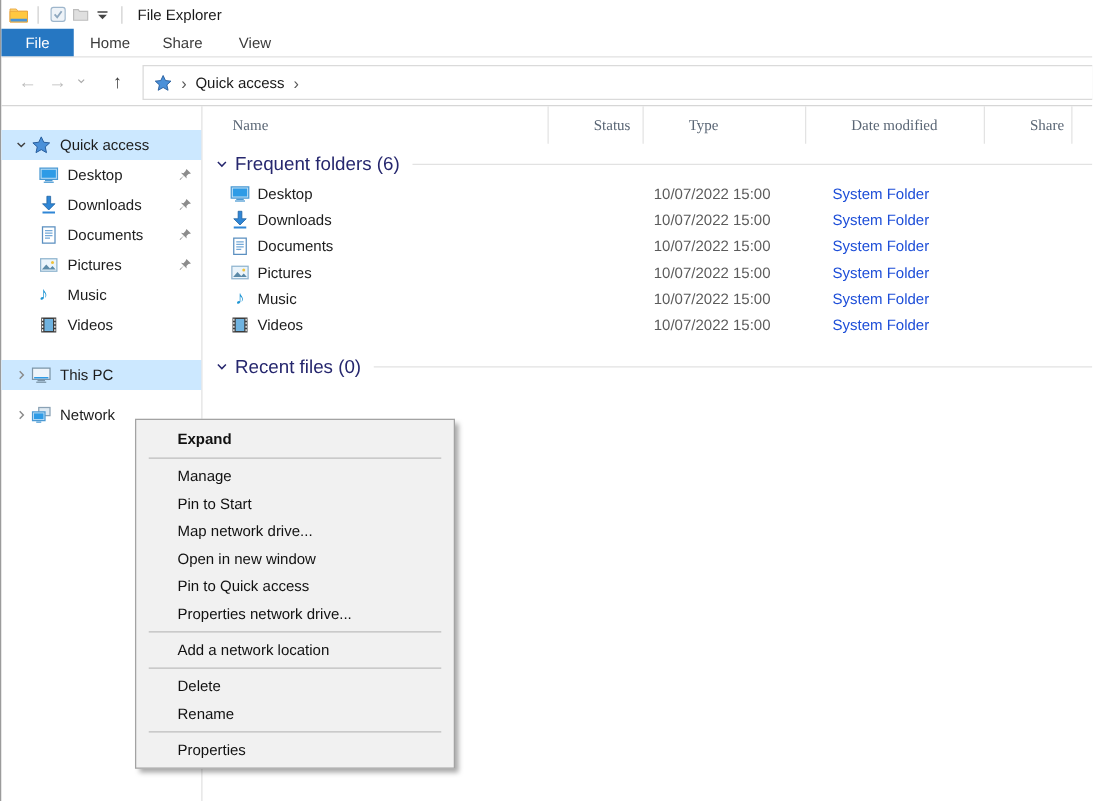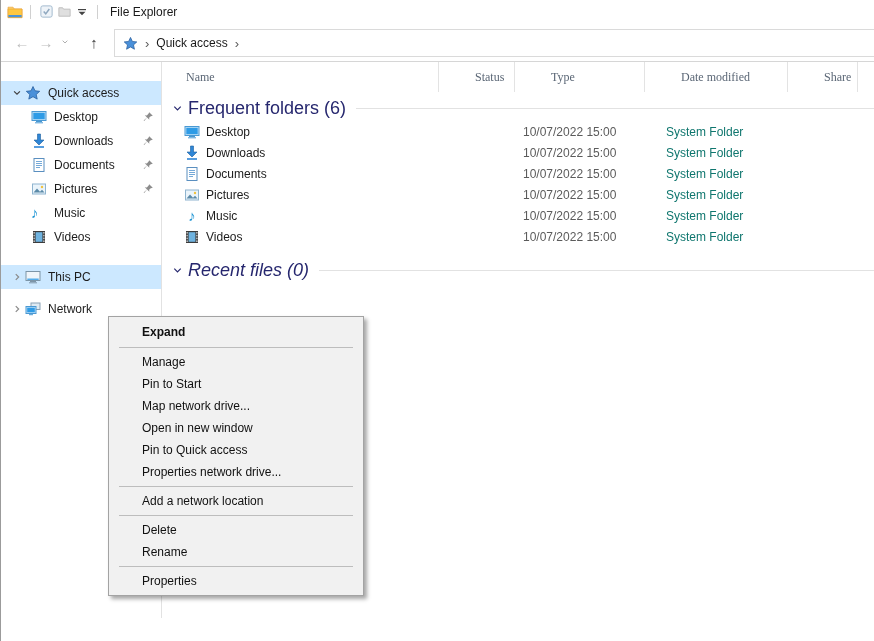--- a/index.html
+++ b/index.html
@@ -43,36 +43,36 @@
   .main { flex:1; position:relative; }
   .colheaders { height:30px; display:flex; color:#5a6675; }
   .ch { display:flex; align-items:center;font-family:Liberation Serif, serif; }
   .ch + .ch { border-left:1px solid #e3e3e3;padding-left:36px; }
   .ch-name   { width:276px; padding-left:24px; }
   .ch-status { width:76px;  padding-left:6px; }
   .ch-date   { width:143px; padding-left:9px; }
   .ch-type   { width:130px; padding-left:10px; }
   .ch-size   { width:71px;  padding-left:7px; border-right:1px solid #e3e3e3; }
 
-  .group-header { height:22px; margin-top:5px; display:flex; align-items:center; padding-left:8px; color:#26276e; font-size:18px; }
+  .group-header { height:22px; margin-top:5px; display:flex; align-items:center; padding-left:8px; color:#26276e; font-size:15px; }
   .group-header .gh-chev { width:14px; display:flex; justify-content:center; color:#26276e; }
   .group-header .gh-label { margin-left:4px; white-space:nowrap; }
   .group-header .gh-line { flex:1; border-top:1px solid #e2e2e2; margin-left:10px; }
-  .group-header.recent { margin-top:12px;font-style:italic; }
+  .group-header.recent { margin-top:12px; }
   .rows { margin-top:2px; }
   .row { height:21px; display:flex; align-items:center; }
   .cell-name { width:276px; padding-left:22px; display:flex; align-items:center; gap:6px; }
   .cell-status { width:76px; }
   .cell-date { width:143px; padding-left:9px; color:#5b5b5b; }
-  .cell-type { width:130px; padding-left:9px; color:#0f766e; }
+  .cell-type { width:130px; padding-left:9px; color:#1d4ed8; }
   .ic16 { width:16px; height:16px; flex-shrink:0; display:flex; align-items:center; justify-content:center; }
   .music-glyph { color:#1e95d4; font-size:15px; line-height:16px; }
 
   
-  .context-menu { position:absolute; left:107px; top:316px; width:256px; background:#f1f1f1; border:1px solid #a3a3a3; box-shadow:3px 3px 4px rgba(0,0,0,0.35); padding:3px 0; z-index:10; }
+  .context-menu { position:absolute; left:107px; top:335px; width:256px; background:#f1f1f1; border:1px solid #a3a3a3; box-shadow:3px 3px 4px rgba(0,0,0,0.35); padding:3px 0; z-index:10; }
   .cm-item { height:22px; line-height:22px; padding-left:33px; color:#111; }
   .cm-item.default { font-weight:bold; height:24px; line-height:24px; }
   .cm-sep { border-top:1px solid #bdbdbd; margin:3px 10px; }
 </style>
 </head>
 <body>
 
 <div class="window">
 
   <div class="titlebar">
@@ -98,20 +98,26 @@
     <span class="qat-btn">
       <svg width="10" height="10" viewBox="0 0 10 10">
           <rect x="1" y="2" width="8" height="1.2" fill="#444"></rect>
           <path d="M1.5 4.8 L8.5 4.8 L5 8.3 Z" fill="#444"></path>
         </svg>
     </span>
     <span class="qat-sep"></span>
     <span class="win-title">File Explorer</span>
   </div>
 
+  <div class="tabs">
+    <div class="tab active">File</div>
+    <div class="tab">Home</div>
+    <div class="tab">Share</div>
+    <div class="tab">View</div>
+  </div>
 
   <div class="navbar">
     <div class="nav-btns">
       <span class="nav-arrow">←</span>
       <span class="nav-arrow">→</span>
       <span class="nav-chevron">
         <svg width="8" height="8" viewBox="0 0 12 12">
             <path d="M2.5 4l3.5 3.5L9.5 4" fill="none" stroke="#a9a9a9" stroke-width="1.4"></path>
           </svg>
       </span>

